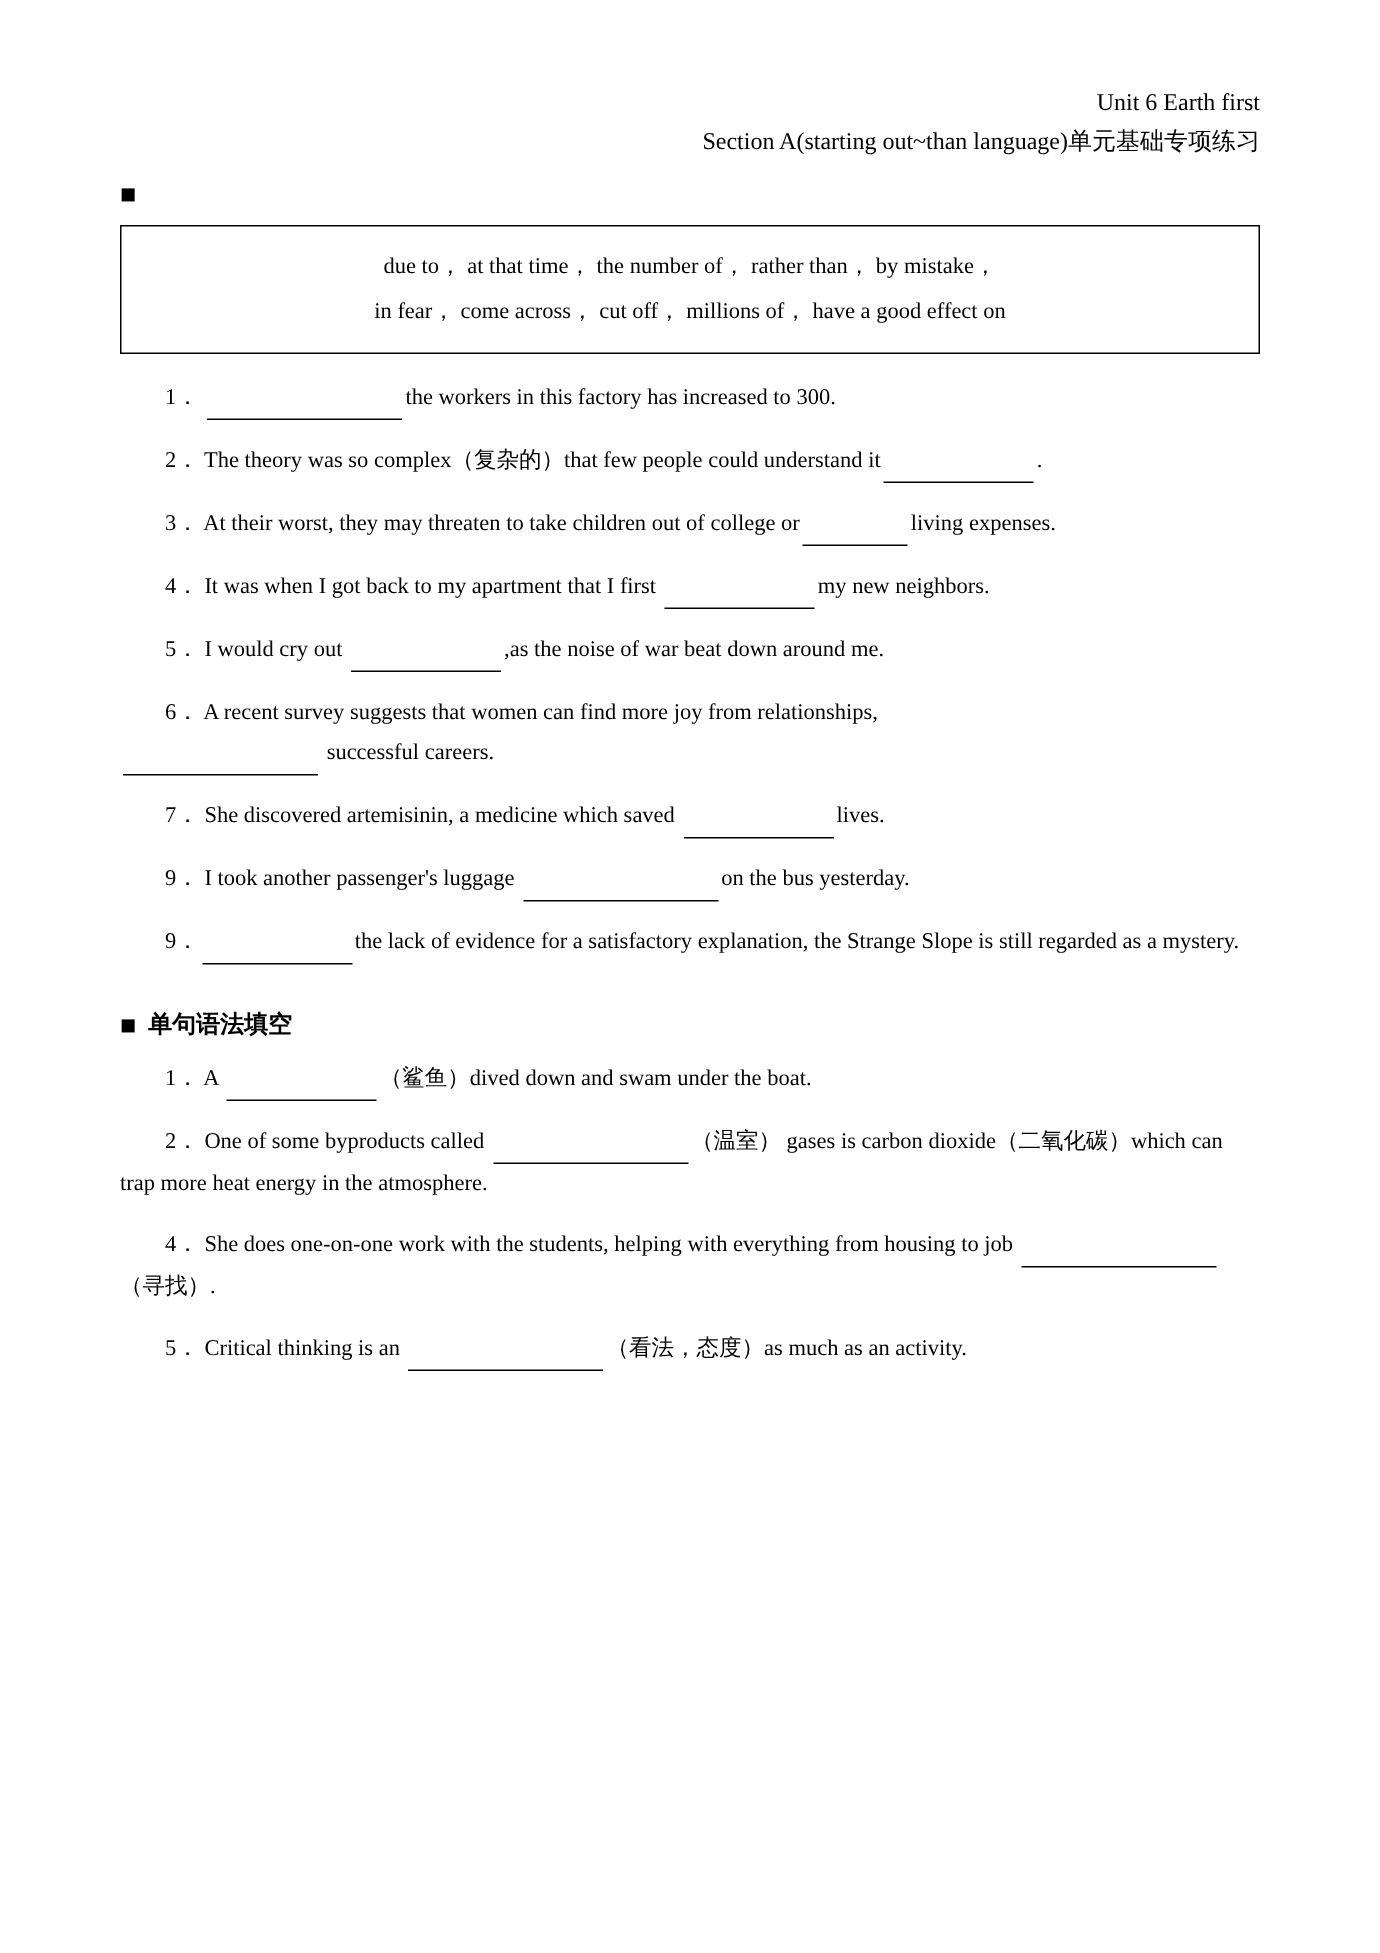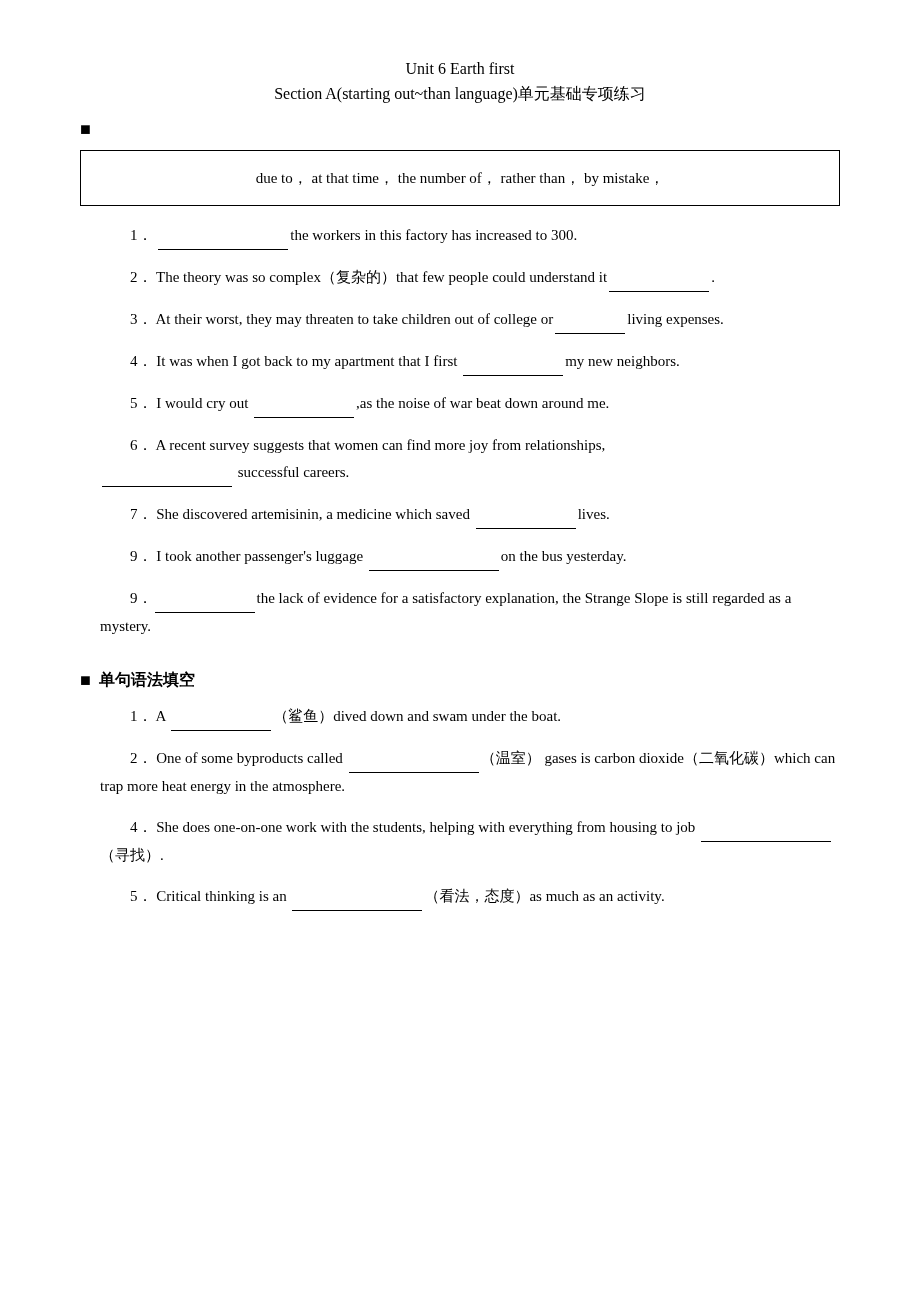--- a/index.html
+++ b/index.html
@@ -10,21 +10,21 @@
     body {
       background: #fff;
       font-family: "SimSun", "宋体", serif;
       font-size: 16px;
       color: #000;
       width: 920px;
       min-height: 1302px;
       padding: 60px 80px;
     }
     .title-section {
-      text-align: center;
+      text-align: right;
       margin-bottom: 0;
     }
     .title-main {
       font-size: 16px;
       margin-bottom: 6px;
     }
     .title-sub {
       font-size: 16px;
       margin-bottom: 14px;
     }
@@ -45,21 +45,21 @@
       border: 1px solid #000;
       padding: 12px 14px;
       margin-bottom: 16px;
       line-height: 2;
       font-size: 15px;
     }
     .phrase-row {
       text-align: center;
     }
     .exercises {
-      margin-left: 20px;
+      margin-left: 0;
     }
     .exercise-item {
       margin-bottom: 14px;
       line-height: 1.8;
       font-size: 15px;
       text-indent: 2em;
     }
     .blank {
       display: inline-block;
       border-bottom: 1px solid #000;
@@ -90,20 +90,21 @@
     <div class="title-main">Unit 6 Earth first</div>
     <div class="title-sub">Section A(starting out~than language)单元基础专项练习</div>
   </div>
 
   <div class="section-header">
     <span class="section-icon">■</span>
   </div>
 
   <div class="phrase-box">
     <div class="phrase-row">due to，  at that time，  the number of，  rather than，  by mistake，</div>
+    <div class="phrase-row">in fear，  come across，  cut off，  millions of，  have a good effect on</div>
   </div>
 
   <div class="exercises">
 
     <div class="exercise-item">
       <span>1．</span>
       <span class="blank blank-long">&nbsp;</span>the workers in this factory has increased to 300.
     </div>
 
     <div class="exercise-item">

